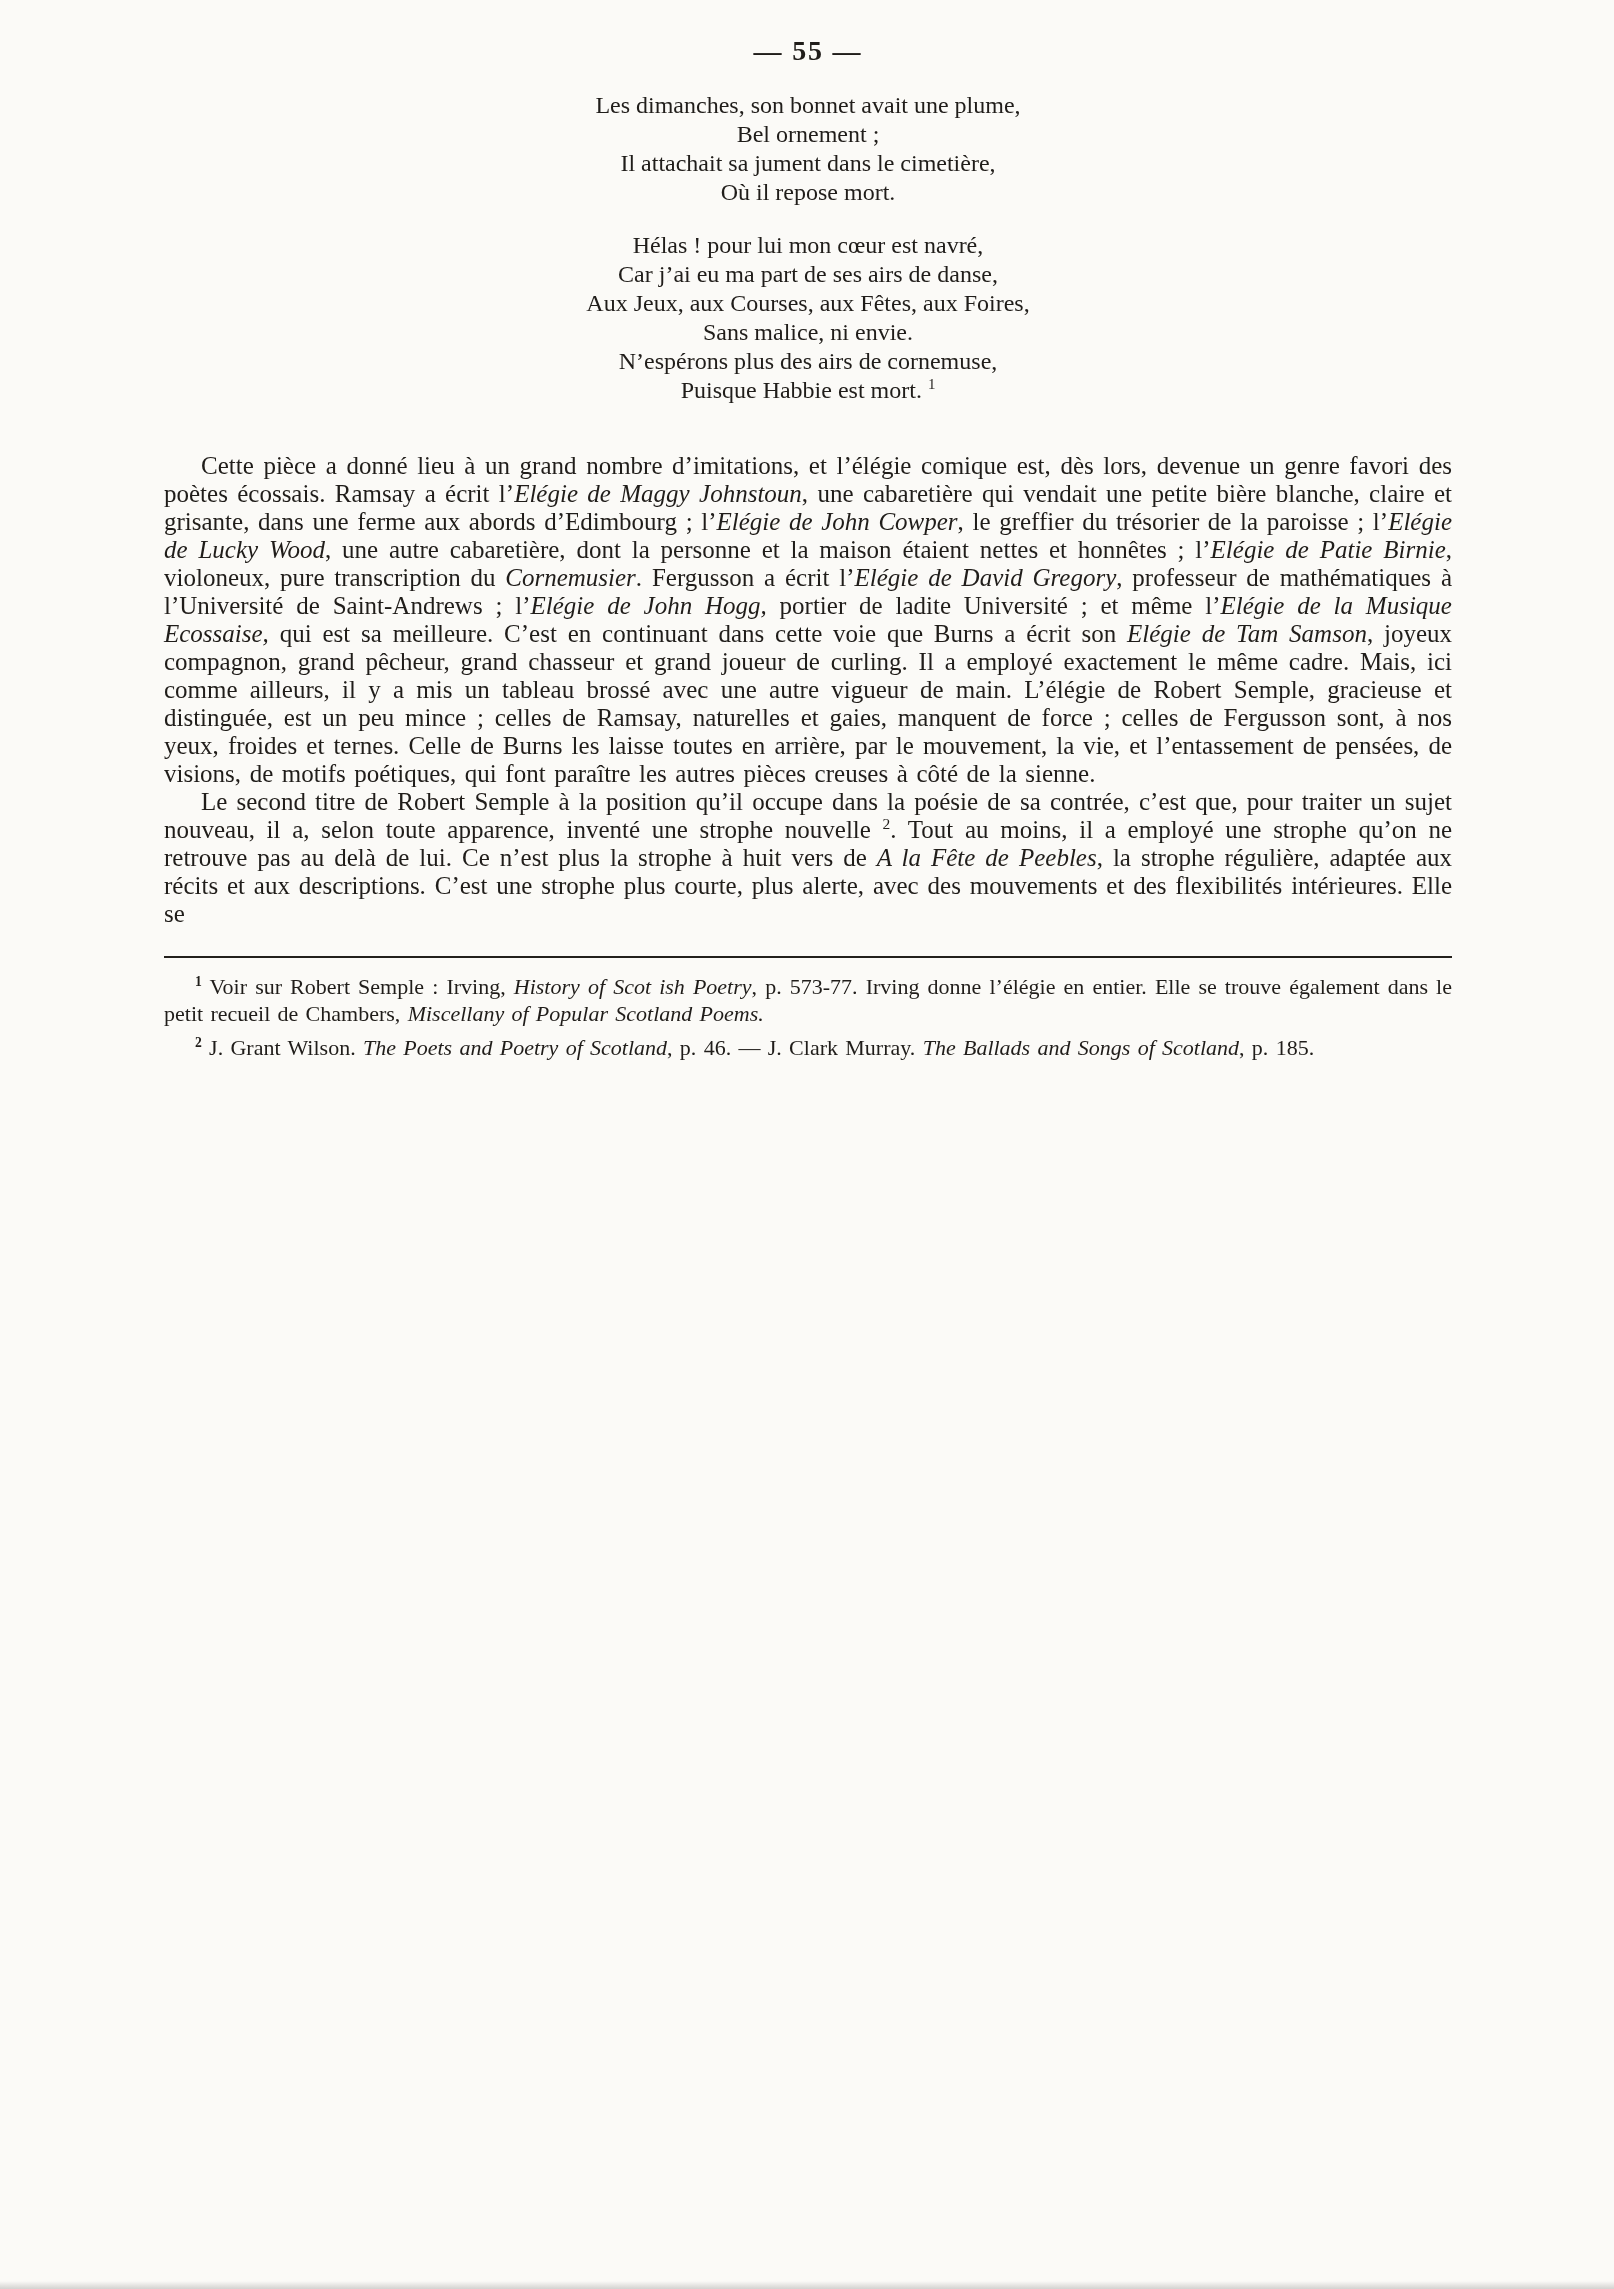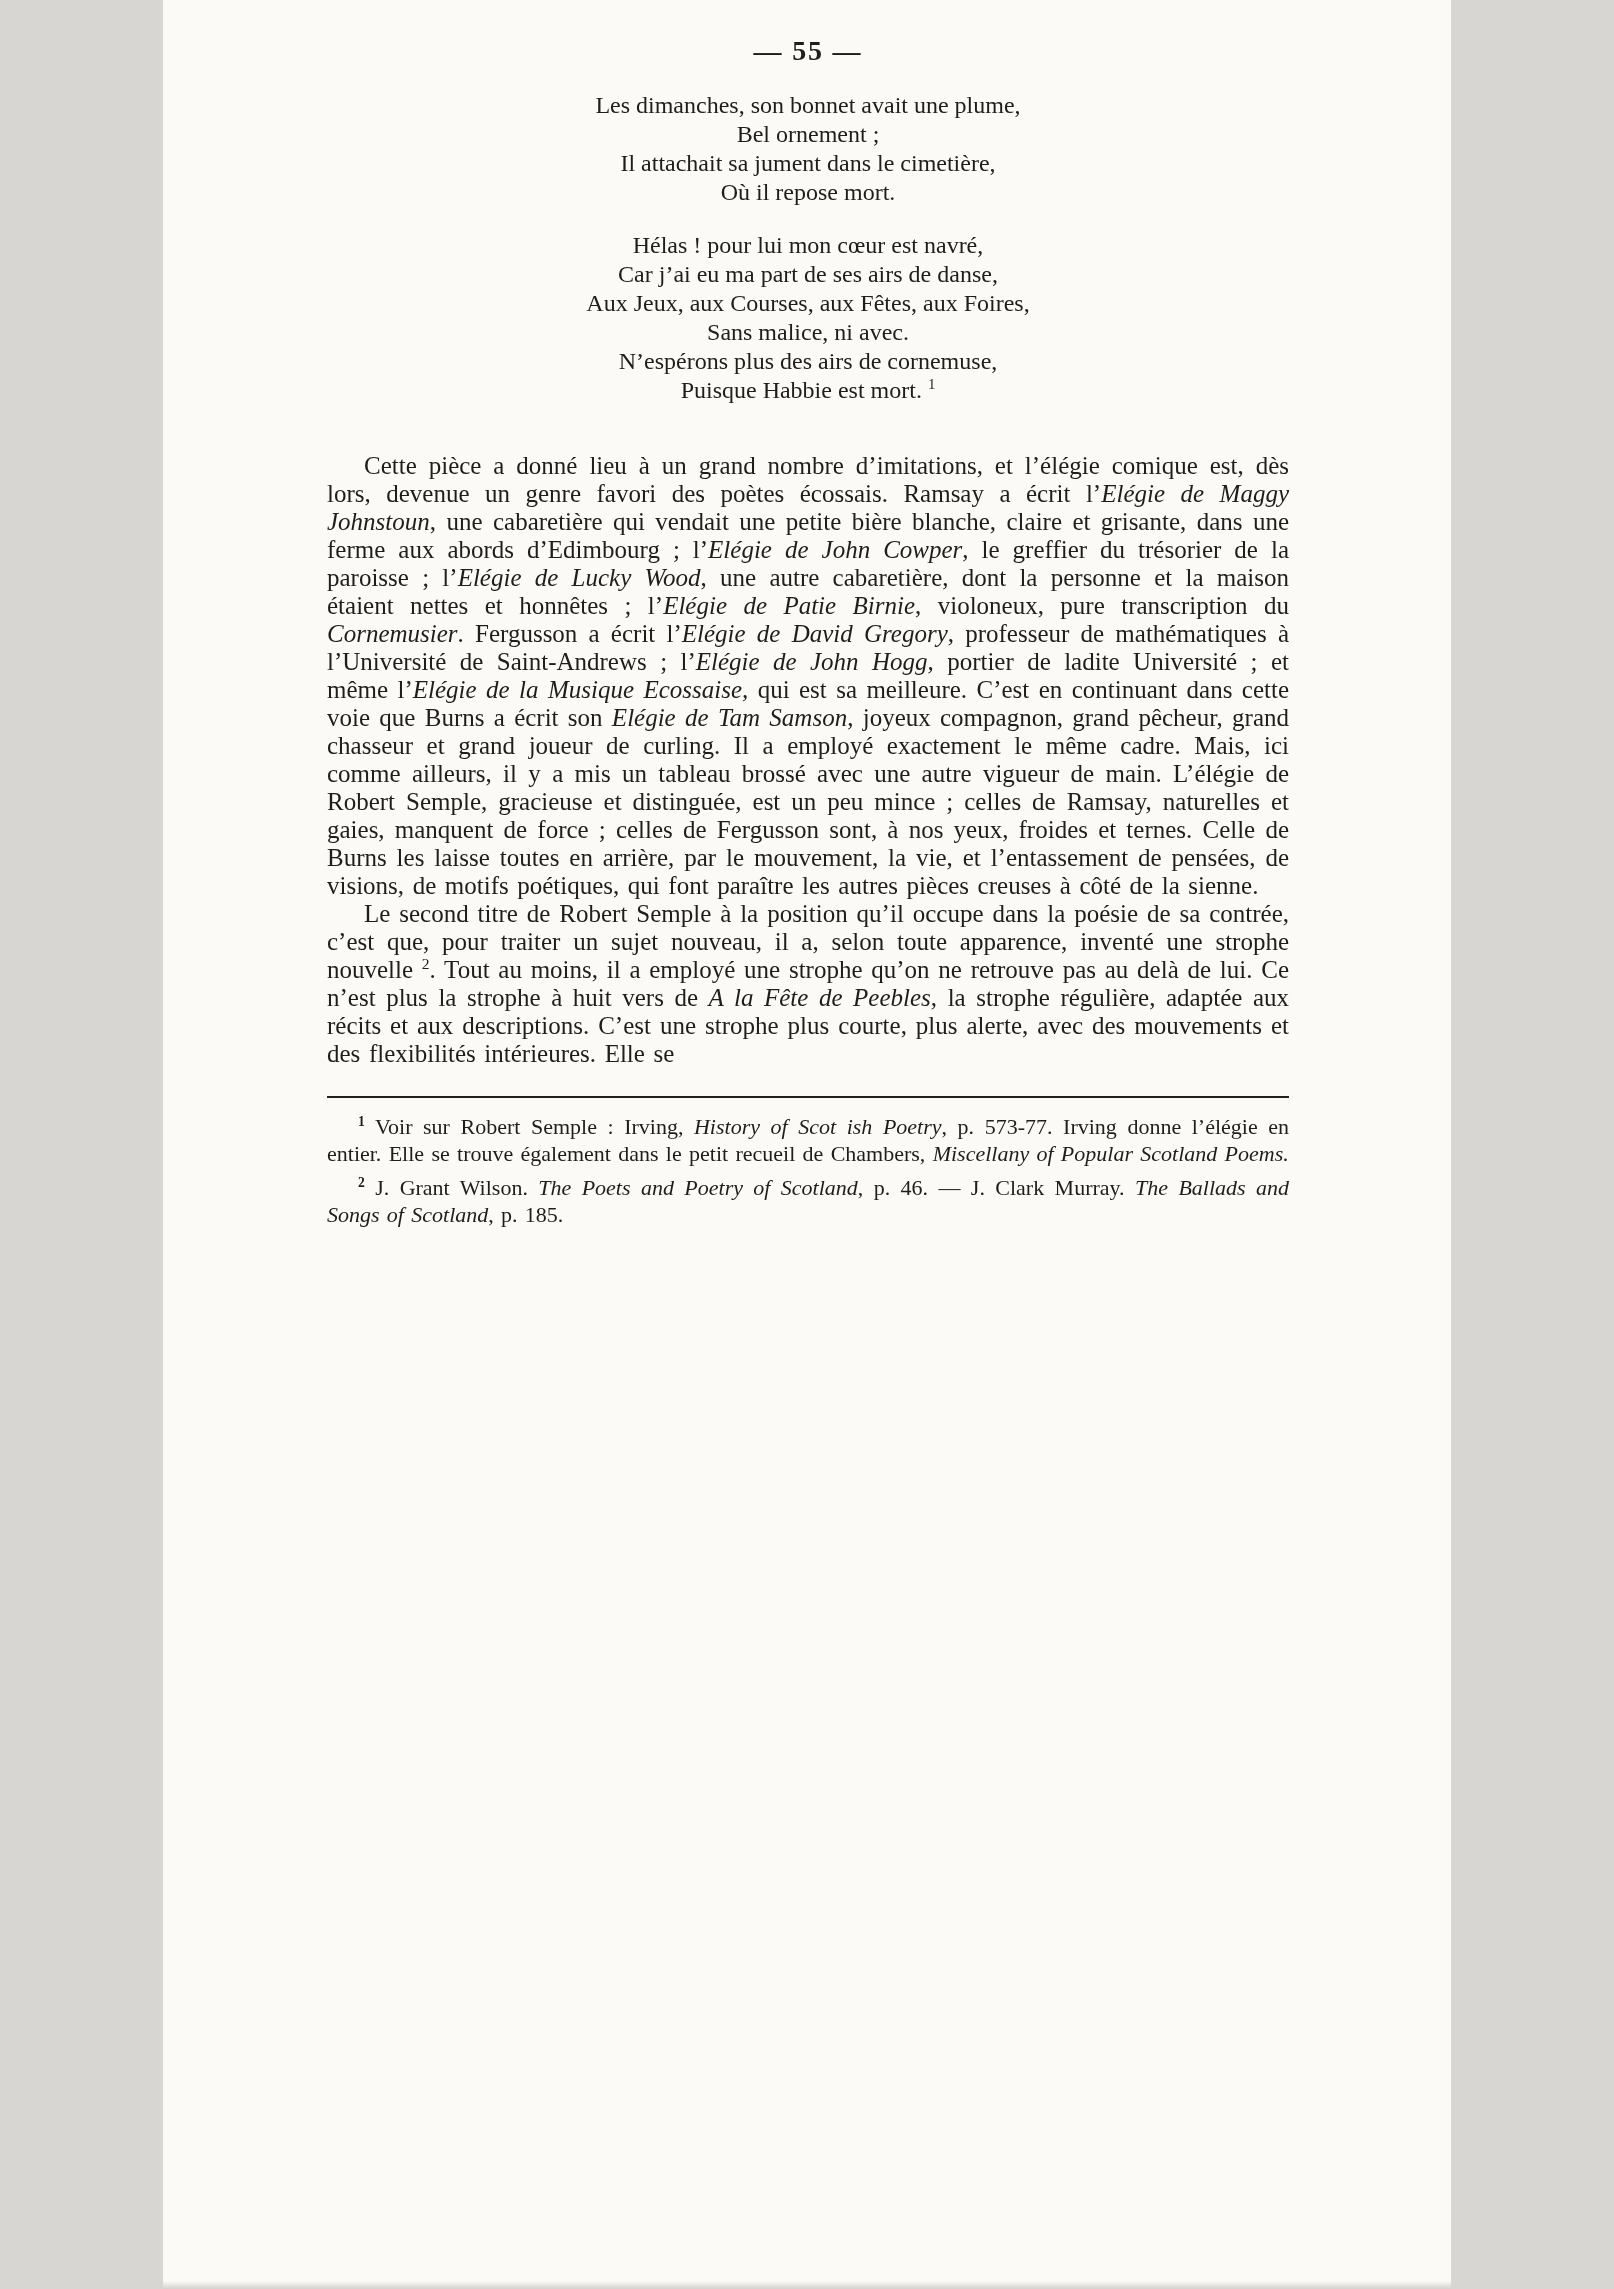--- a/index.html
+++ b/index.html
@@ -2,21 +2,21 @@
 <html style="font-size:14.8px"><head>
 <meta charset="utf-8">
 <style>
   html, body {
     margin: 0;
     padding: 0;
     background: #d8d6d2;
   }
   .page {
     position: relative;
-    width: 1288px;
+    width: 1614px;
     height: 2290px;
     margin: 0 auto;
     background: #fbfaf7;
     color: #201d1a;
     font-family: "Liberation Serif", "DejaVu Serif", serif;
     box-sizing: border-box;
     overflow: hidden;
   }
   .page::after {
     content: "";
@@ -94,21 +94,21 @@
         <div class="verse-line">Les dimanches, son bonnet avait une plume,</div>
         <div class="verse-line">Bel ornement ;</div>
         <div class="verse-line">Il attachait sa jument dans le cimetière,</div>
         <div class="verse-line">Où il repose mort.</div>
       </div>
 
     <div class="verse">
         <div class="verse-line">Hélas ! pour lui mon cœur est navré,</div>
         <div class="verse-line">Car j’ai eu ma part de ses airs de danse,</div>
         <div class="verse-line">Aux Jeux, aux Courses, aux Fêtes, aux Foires,</div>
-        <div class="verse-line">Sans malice, ni avec.</div>
+        <div class="verse-line">Sans malice, ni envie.</div>
         <div class="verse-line">N’espérons plus des airs de cornemuse,</div>
         <div class="verse-line"><span>Puisque Habbie est mort. </span><sup>1</sup></div>
       </div>
 
     <div class="body-block">
       <p class="body-para"><span>Cette pièce a donné lieu à un grand nombre d’imitations, et l’élégie comique est, dès lors, devenue un genre favori des poètes écossais. Ramsay a écrit l’</span><i>Elégie de Maggy Johnstoun</i><span>, une cabaretière qui vendait une petite bière blanche, claire et grisante, dans une ferme aux abords d’Edimbourg ; l’</span><i>Elégie de John Cowper</i><span>, le greffier du trésorier de la paroisse ; l’</span><i>Elégie de Lucky Wood</i><span>, une autre cabaretière, dont la personne et la maison étaient nettes et honnêtes ; l’</span><i>Elégie de Patie Birnie</i><span>, violoneux, pure transcription du </span><i>Cornemusier</i><span>. Fergusson a écrit l’</span><i>Elégie de David Gregory</i><span>, professeur de mathématiques à l’Université de Saint-Andrews ; l’</span><i>Elégie de John Hogg,</i><span> portier de ladite Université ; et même l’</span><i>Elégie de la Musique Ecossaise,</i><span> qui est sa meilleure. C’est en continuant dans cette voie que Burns a écrit son </span><i>Elégie de Tam Samson</i><span>, joyeux compagnon, grand pêcheur, grand chasseur et grand joueur de curling. Il a employé exactement le même cadre. Mais, ici comme ailleurs, il y a mis un tableau brossé avec une autre vigueur de main. L’élégie de Robert Semple, gracieuse et distinguée, est un peu mince ; celles de Ramsay, naturelles et gaies, manquent de force ; celles de Fergusson sont, à nos yeux, froides et ternes. Celle de Burns les laisse toutes en arrière, par le mouvement, la vie, et l’entassement de pensées, de visions, de motifs poétiques, qui font paraître les autres pièces creuses à côté de la sienne.</span></p>
 
       <p class="body-para"><span>Le second titre de Robert Semple à la position qu’il occupe dans la poésie de sa contrée, c’est que, pour traiter un sujet nouveau, il a, selon toute apparence, inventé une strophe nouvelle </span><sup>2</sup><span>. Tout au moins, il a employé une strophe qu’on ne retrouve pas au delà de lui. Ce n’est plus la strophe à huit vers de </span><i>A la Fête de Peebles</i><span>, la strophe régulière, adaptée aux récits et aux descriptions. C’est une strophe plus courte, plus alerte, avec des mouvements et des flexibilités intérieures. Elle se</span></p>
     </div>
 

